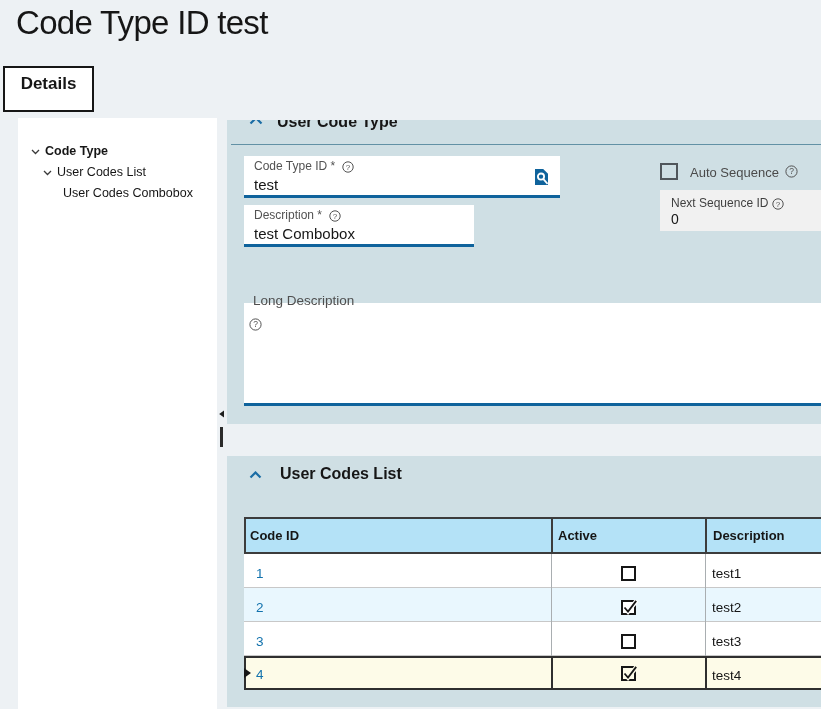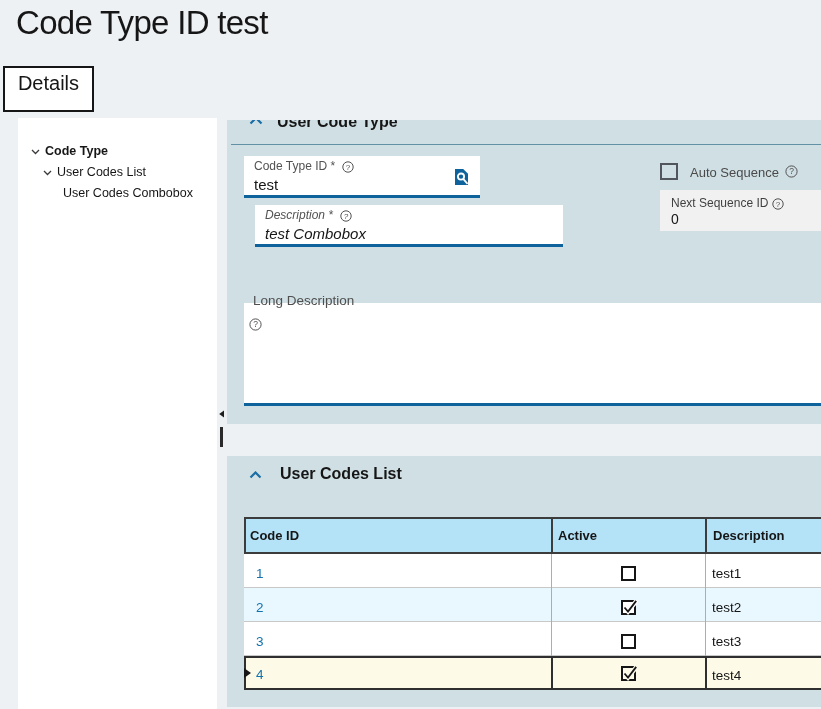--- a/index.html
+++ b/index.html
@@ -1,20 +1,20 @@
 <!DOCTYPE html>
 <html><head>
 <meta charset="utf-8">
 <style>
   * { margin:0; padding:0; box-sizing:border-box; }
   html,body { width:821px; height:709px; overflow:hidden; }
   body { background:#edf1f4; font-family:"Liberation Sans", sans-serif; color:#161616; position:relative; }
   .abs { position:absolute; }
   h1 { position:absolute; left:16px; top:4px; font-size:33px; font-weight:400; color:#161616; letter-spacing:-0.7px; }
-  .details { position:absolute; left:3px; top:66px; width:91px; height:46px; background:#fff; border:2px solid #161616; font-size:20px; font-weight:400; line-height:31px; text-align:center; }
+  .details { position:absolute; left:3px; top:66px; width:91px; height:46px; background:#fff; border:2px solid #161616; font-size:17px; font-weight:700; line-height:31px; text-align:center; }
   .sidebar { position:absolute; left:18px; top:118px; width:199px; height:591px; background:#fff; }
   .titem { position:absolute; white-space:nowrap; font-size:12.5px; }
   .sec { position:absolute; left:227px; width:594px; background:#cfdfe4; overflow:hidden; }
   #sec1 { top:120px; height:304px; }
   #sec2 { top:456px; height:251px; }
   .sechead { font-size:16px; font-weight:700; color:#161616; white-space:nowrap; }
   .field { position:absolute; background:#fff; border-bottom:3px solid #0f639c; }
   .flabel { position:absolute; left:10px; top:3px; font-size:12px; color:#525252; white-space:nowrap; }
   .fvalue { position:absolute; left:10px; top:20px; font-size:15px; color:#161616; white-space:nowrap; }
   .help { display:inline-block; vertical-align:middle; }
@@ -41,34 +41,34 @@
   </svg>
 <div class="abs" style="left:220px; top:427px; width:2.5px; height:20px; background:#2a2a2a;"></div>
 
 <div class="sec" id="sec1">
   <svg class="abs" style="left:22px; top:-4px;" width="14" height="9" viewBox="0 0 14 9">
       <path d="M1.5 7.5 L7 2 L12.5 7.5" fill="none" stroke="#1b6da5" stroke-width="2.2"></path>
     </svg>
   <div class="sechead abs" style="left:50px; top:-7.5px;">User Code Type</div>
   <div class="abs" style="left:4px; top:24px; right:0; height:1px; background:#6291a5;"></div>
 
-  <div class="field" style="left:17px; top:36px; width:236px; height:42px;">
+  <div class="field" style="left:17px; top:36px; width:316px; height:42px;">
     <span class="flabel">Code Type ID * &nbsp;<svg class="help" width="12" height="12" viewBox="0 0 12 12">
           <circle cx="6" cy="6" r="5.2" fill="none" stroke="#525252" stroke-width="1"></circle>
           <text x="6" y="8.8" font-size="8" text-anchor="middle" fill="#525252" font-family="Liberation Sans">?</text>
         </svg></span>
     <span class="fvalue">test</span>
     <svg class="abs" style="right:12px; top:13px;" width="13" height="16" viewBox="0 0 13 16">
       <path d="M0 0 L8.2 0 L13 4.8 L13 16 L0 16 Z" fill="#0f639c"></path>
       <circle cx="6" cy="7.6" r="3.1" fill="none" stroke="#fff" stroke-width="1.8"></circle>
       <line x1="8.2" y1="9.9" x2="12.6" y2="14.8" stroke="#fff" stroke-width="1.8"></line>
     </svg>
   </div>
 
-  <div class="field" style="left:28px; top:85px; width:308px; height:42px;font-style:italic;">
+  <div class="field" style="left:17px; top:85px; width:230px; height:42px;">
     <span class="flabel">Description * &nbsp;<svg class="help" width="12" height="12" viewBox="0 0 12 12">
           <circle cx="6" cy="6" r="5.2" fill="none" stroke="#525252" stroke-width="1"></circle>
           <text x="6" y="8.8" font-size="8" text-anchor="middle" fill="#525252" font-family="Liberation Sans">?</text>
         </svg></span>
     <span class="fvalue">test Combobox</span>
   </div>
 
   <div class="abs" style="left:433px; top:43px; width:18px; height:17px; border:2px solid #50565b;"></div>
   <div class="abs" style="left:463px; top:45px; font-size:13px; color:#4a4a4a;">Auto Sequence</div>
   <svg class="abs" style="left:558px; top:45px;" width="13" height="13" viewBox="0 0 13 13">

